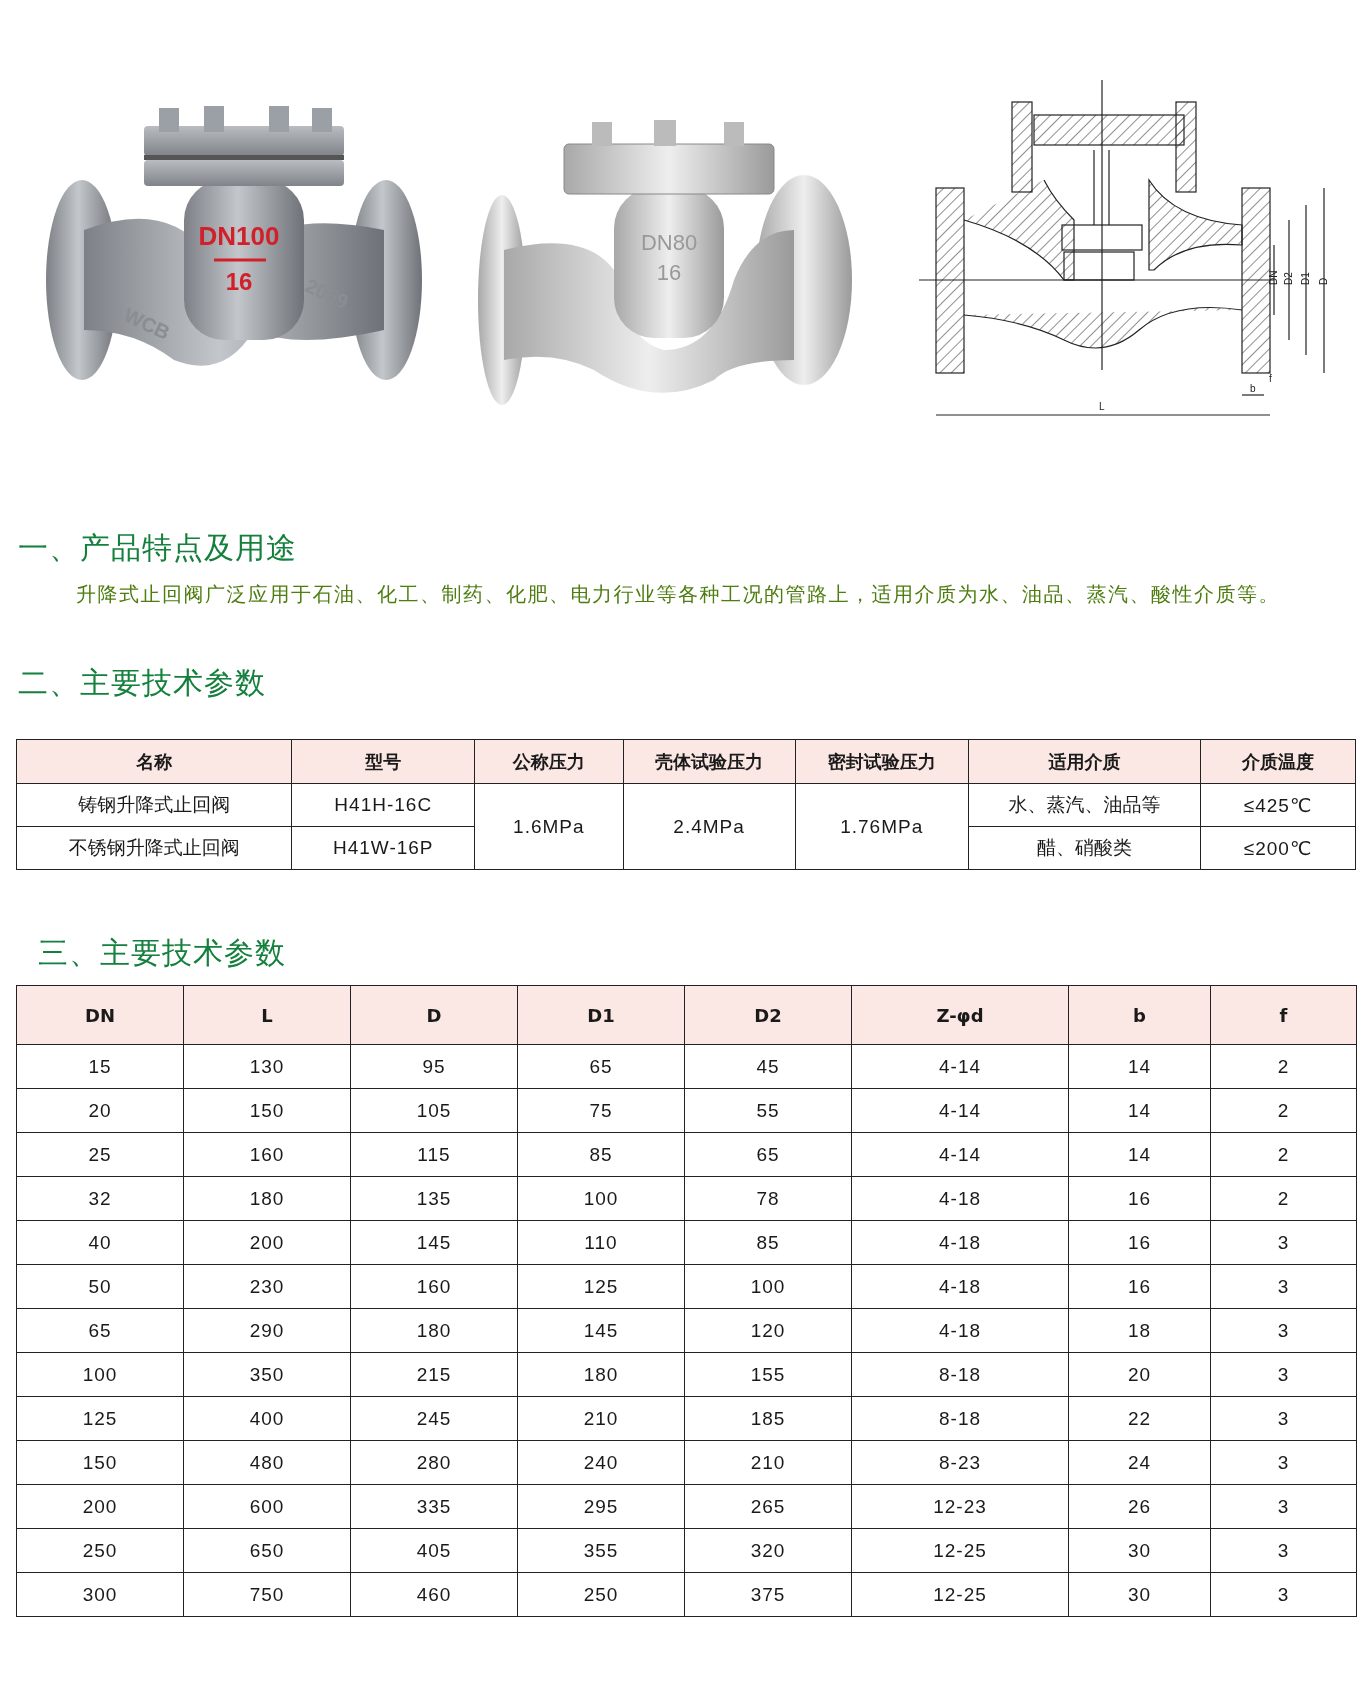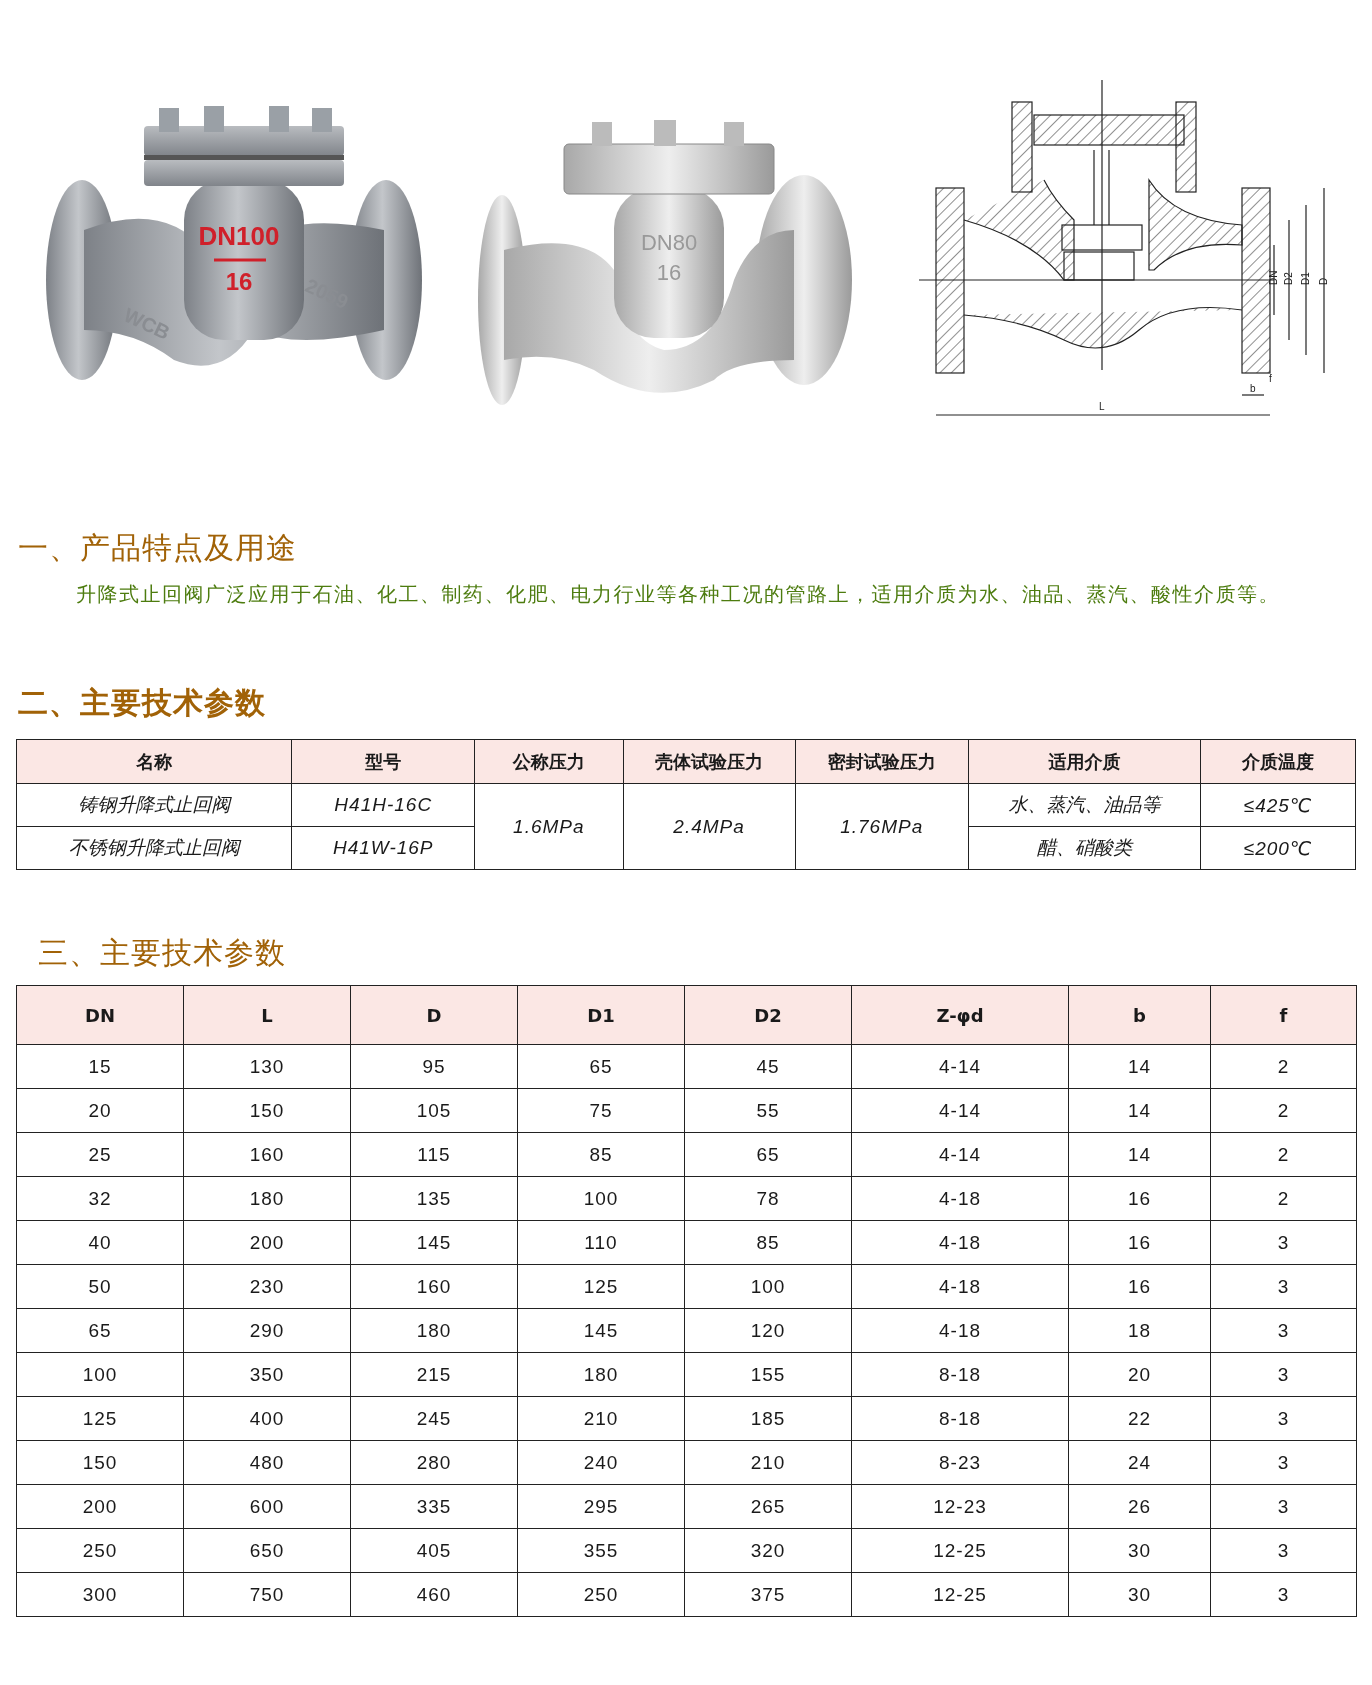--- a/index.html
+++ b/index.html
@@ -6,35 +6,35 @@
   body { width: 1372px; height: 1685px; position: relative; overflow: hidden;
          font-family: "DejaVu Sans", "Liberation Sans", sans-serif; color: #1a1a1a; }
 
   .hero { position: absolute; top: 0; left: 4px; width: 1372px; height: 460px; }
   .photo { position: absolute; }
   #photo1 { left: 40px; top: 100px; width: 380px; height: 300px; }
   #photo2 { left: 470px; top: 100px; width: 380px; height: 320px; }
   #drawing { left: 910px; top: 70px; width: 440px; height: 350px; }
 
   .section-title { position: absolute; left: 18px; font-size: 30px; font-weight: normal;
-                   letter-spacing: 1px; color: #a16207; margin: 0; }
+                   letter-spacing: 1px; color: #15803d; margin: 0; }
   #sec1-title { top: 528px; }
-  #sec2-title { top: 683px; font-weight: bold; }
+  #sec2-title { top: 663px; }
   #sec3-title { top: 933px; margin-left: 20px; }
 
   .para { position: absolute; left: 18px; top: 578px; width: 1340px; font-size: 20px;
           line-height: 33px; text-indent: 58px; letter-spacing: 1.5px; color: #4d7c0f; margin: 0; }
 
   table { border-collapse: collapse; position: absolute; left: 16px; table-layout: fixed; }
   td, th { border: 1.5px solid #222; text-align: center; vertical-align: middle; padding: 0; }
   th { background: #fbe7e4; font-weight: bold; }
 
   #t2 { top: 739px; width: 1340px; font-size: 19px; }
   #t2 th { height: 43px; font-size: 18px; margin-left: 48px; }
-  #t2 td { height: 42px; font-style: italic; }
+  #t2 td { height: 42px; }
 
   #t3 { top: 985px; width: 1340px; font-size: 19px; }
   #t3 th { height: 58px; font-size: 18px; }
   #t3 td { height: 43px; }
 
   .mono-num { font-family: "Liberation Sans", "DejaVu Sans", sans-serif; letter-spacing: 1px; }
 </style>
 </head>
 <body>
 

